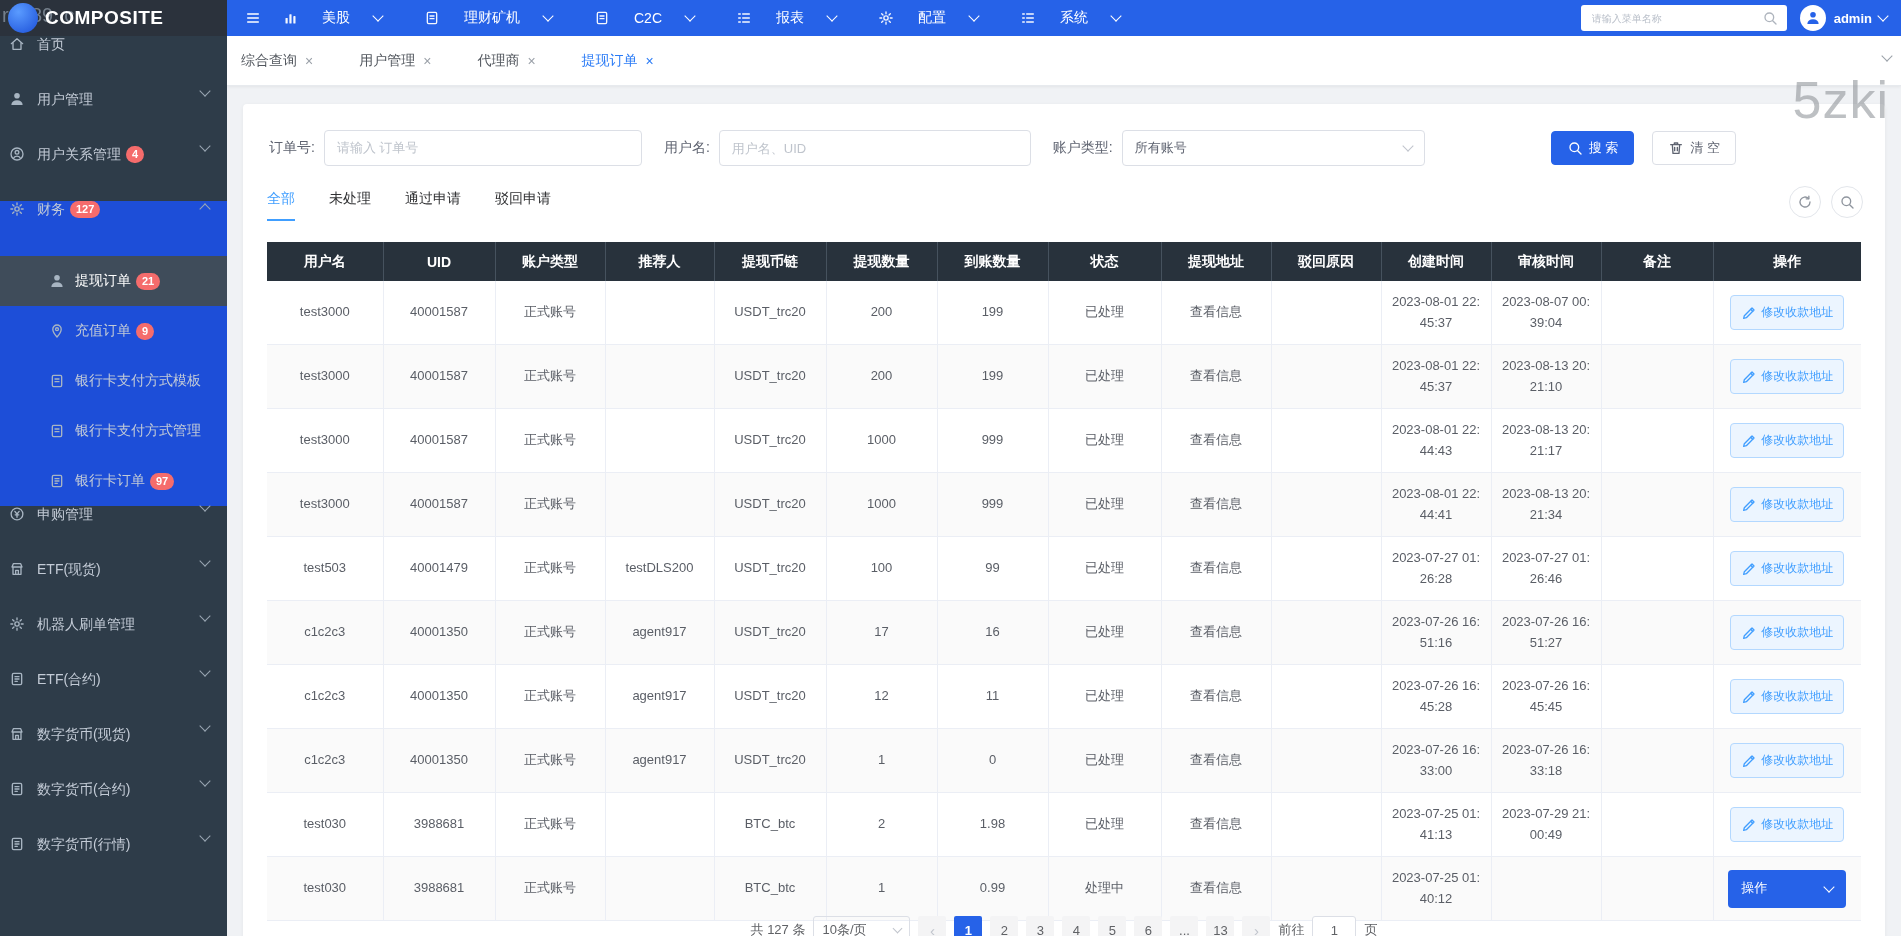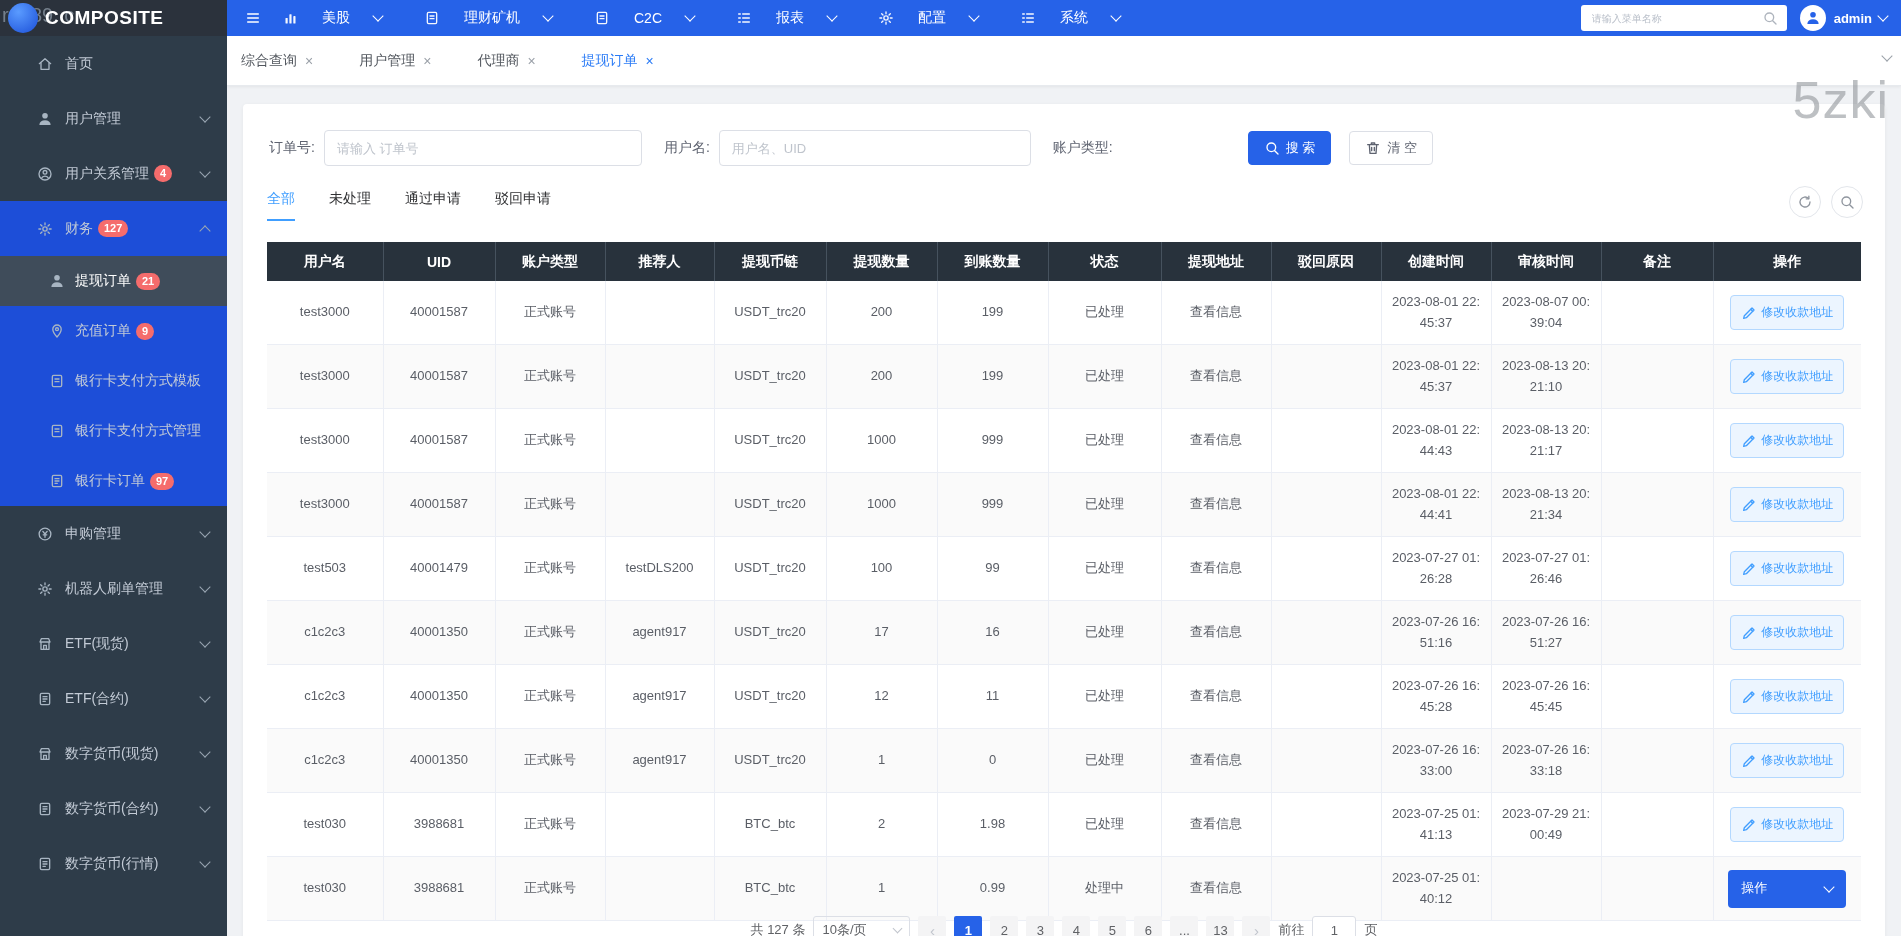--- a/index.html
+++ b/index.html
@@ -23,21 +23,21 @@
   .nav-search{margin-left:auto;width:206px;height:26px;background:#fff;border-radius:3px;display:flex;align-items:center;padding:0 9px;box-sizing:border-box;margin-right:13px}
   .nav-search input{border:0;outline:0;flex:1;font-size:10px;color:#333;background:transparent;font-family:Liberation Sans, sans-serif}
   .nav-search input::placeholder{color:#b9bfc9}
   .nav-search .icon{color:#aeb4bd}
   .avatar{width:26px;height:26px;border-radius:50%;background:#fff;display:flex;align-items:center;justify-content:center;color:#2662e8;flex:none}
   .admin-name{color:#fff;font-size:13px;font-weight:bold;margin:0 7px 0 8px}
   .nav-user{display:flex;align-items:center;margin-right:14px;color:#fff;cursor:pointer}
 
   
   .sidebar{position:absolute;top:36px;left:0;width:227px;bottom:0;background:#2e3c49;overflow:hidden;z-index:20}
-  .side-item{height:55px;display:flex;align-items:center;padding:0 36px;color:#c3cbd6;font-size:14px;position:relative;cursor:pointer;box-sizing:border-box}
+  .side-item{height:55px;display:flex;align-items:flex-start;padding:0 8px;color:#c3cbd6;font-size:14px;position:relative;cursor:pointer;box-sizing:border-box}
   .side-item .icon{width:18px;margin-right:11px;color:#a8b5c2;flex:none}
   .side-chev{position:absolute;right:18px;color:#9aa7b3}
   .open-block{background:#1d4ed8}
   .side-sub{height:50px;display:flex;align-items:center;padding:0 20px 0 48px;color:#c3cbd6;font-size:14px;cursor:pointer;box-sizing:border-box}
   .side-sub .icon{width:17px;margin-right:10px;color:#a8b5c2;flex:none}
   .side-sub.active{background:#3f4c5a;color:#fff}
   .badge{background:#f56c6c;color:#fff;font-size:11px;line-height:1;border-radius:9px;padding:3px 6px;margin-left:5px;font-weight:bold}
 
   
   .main{position:absolute;left:227px;top:36px;right:0;bottom:0;background:#f0f2f5;overflow:hidden}
@@ -286,34 +286,34 @@
           <circle cx="12" cy="12" r="8.8"></circle>
           <path d="M8.8 8l3.2 4 3.2-4M12 12v5M9.3 13.3h5.4"></path>
         </svg>
       </span>
       <span>申购管理</span>
       <span class="chev side-chev"></span>
     </div>
     <div class="side-item">
       <span class="icon">
         <svg viewBox="0 0 24 24" width="16" height="16" fill="none" stroke="currentColor" stroke-width="2" stroke-linecap="round" stroke-linejoin="round">
+          <path d="M4.5 9L6.5 4h11l2 5M4.5 9h15M6 9v11h12V9M10 20v-6h4v6"></path>
+        </svg>
+      </span>
+      <span>ETF(现货)</span>
+      <span class="chev side-chev"></span>
+    </div>
+    <div class="side-item">
+      <span class="icon">
+        <svg viewBox="0 0 24 24" width="16" height="16" fill="none" stroke="currentColor" stroke-width="2" stroke-linecap="round" stroke-linejoin="round">
           <circle cx="12" cy="12" r="3.2"></circle>
           <path d="M12 2.8v2.8M12 18.4v2.8M2.8 12h2.8M18.4 12h2.8M5.5 5.5l2 2M16.5 16.5l2 2M18.5 5.5l-2 2M7.5 16.5l-2 2"></path>
         </svg>
       </span>
       <span>机器人刷单管理</span>
-      <span class="chev side-chev"></span>
-    </div>
-    <div class="side-item">
-      <span class="icon">
-        <svg viewBox="0 0 24 24" width="16" height="16" fill="none" stroke="currentColor" stroke-width="2" stroke-linecap="round" stroke-linejoin="round">
-          <path d="M4.5 9L6.5 4h11l2 5M4.5 9h15M6 9v11h12V9M10 20v-6h4v6"></path>
-        </svg>
-      </span>
-      <span>ETF(现货)</span>
       <span class="chev side-chev"></span>
     </div>
     <div class="side-item">
       <span class="icon">
         <svg viewBox="0 0 24 24" width="16" height="16" fill="none" stroke="currentColor" stroke-width="2" stroke-linecap="round" stroke-linejoin="round">
           <rect x="5" y="3.5" width="14" height="17" rx="2"></rect>
           <path d="M9 8.5h6M9 12h6M9 15.5h3.5"></path>
         </svg>
       </span>
       <span>ETF(合约)</span>
@@ -368,24 +368,28 @@
         <span>提现订单</span>
         <span class="x">×</span>
       </div>
       <span class="chev tabbar-collapse"></span>
     </div>
 
   <div class="card">
 
     <div class="filters">
       <label style="margin-left:2px">订单号:</label>
-      <input class="f-input" style="width: 318px;" placeholder="请输入 订单号">
+      <input class="f-input" style="width: 318px; font-family: Liberation Serif, serif;" placeholder="请输入 订单号">
       <label style="margin-left:22px">用户名:</label>
       <input class="f-input" style="width: 312px;" placeholder="用户名、UID">
       <label style="margin-left:22px">账户类型:</label>
+      <div class="f-select" style="width:303px">
+        <span>所有账号</span>
+        <span class="chev"></span>
+      </div>
       <div class="btn btn-primary" style="margin-left:126px">
         <span class="icon">
             <svg viewBox="0 0 24 24" width="16" height="16" fill="none" stroke="currentColor" stroke-width="2" stroke-linecap="round" stroke-linejoin="round">
               <circle cx="11" cy="11" r="6.5"></circle>
               <path d="M16 16l5 5"></path>
             </svg>
           </span>
         <span>搜 索</span>
       </div>
       <div class="btn btn-plain" style="margin-left:18px">

